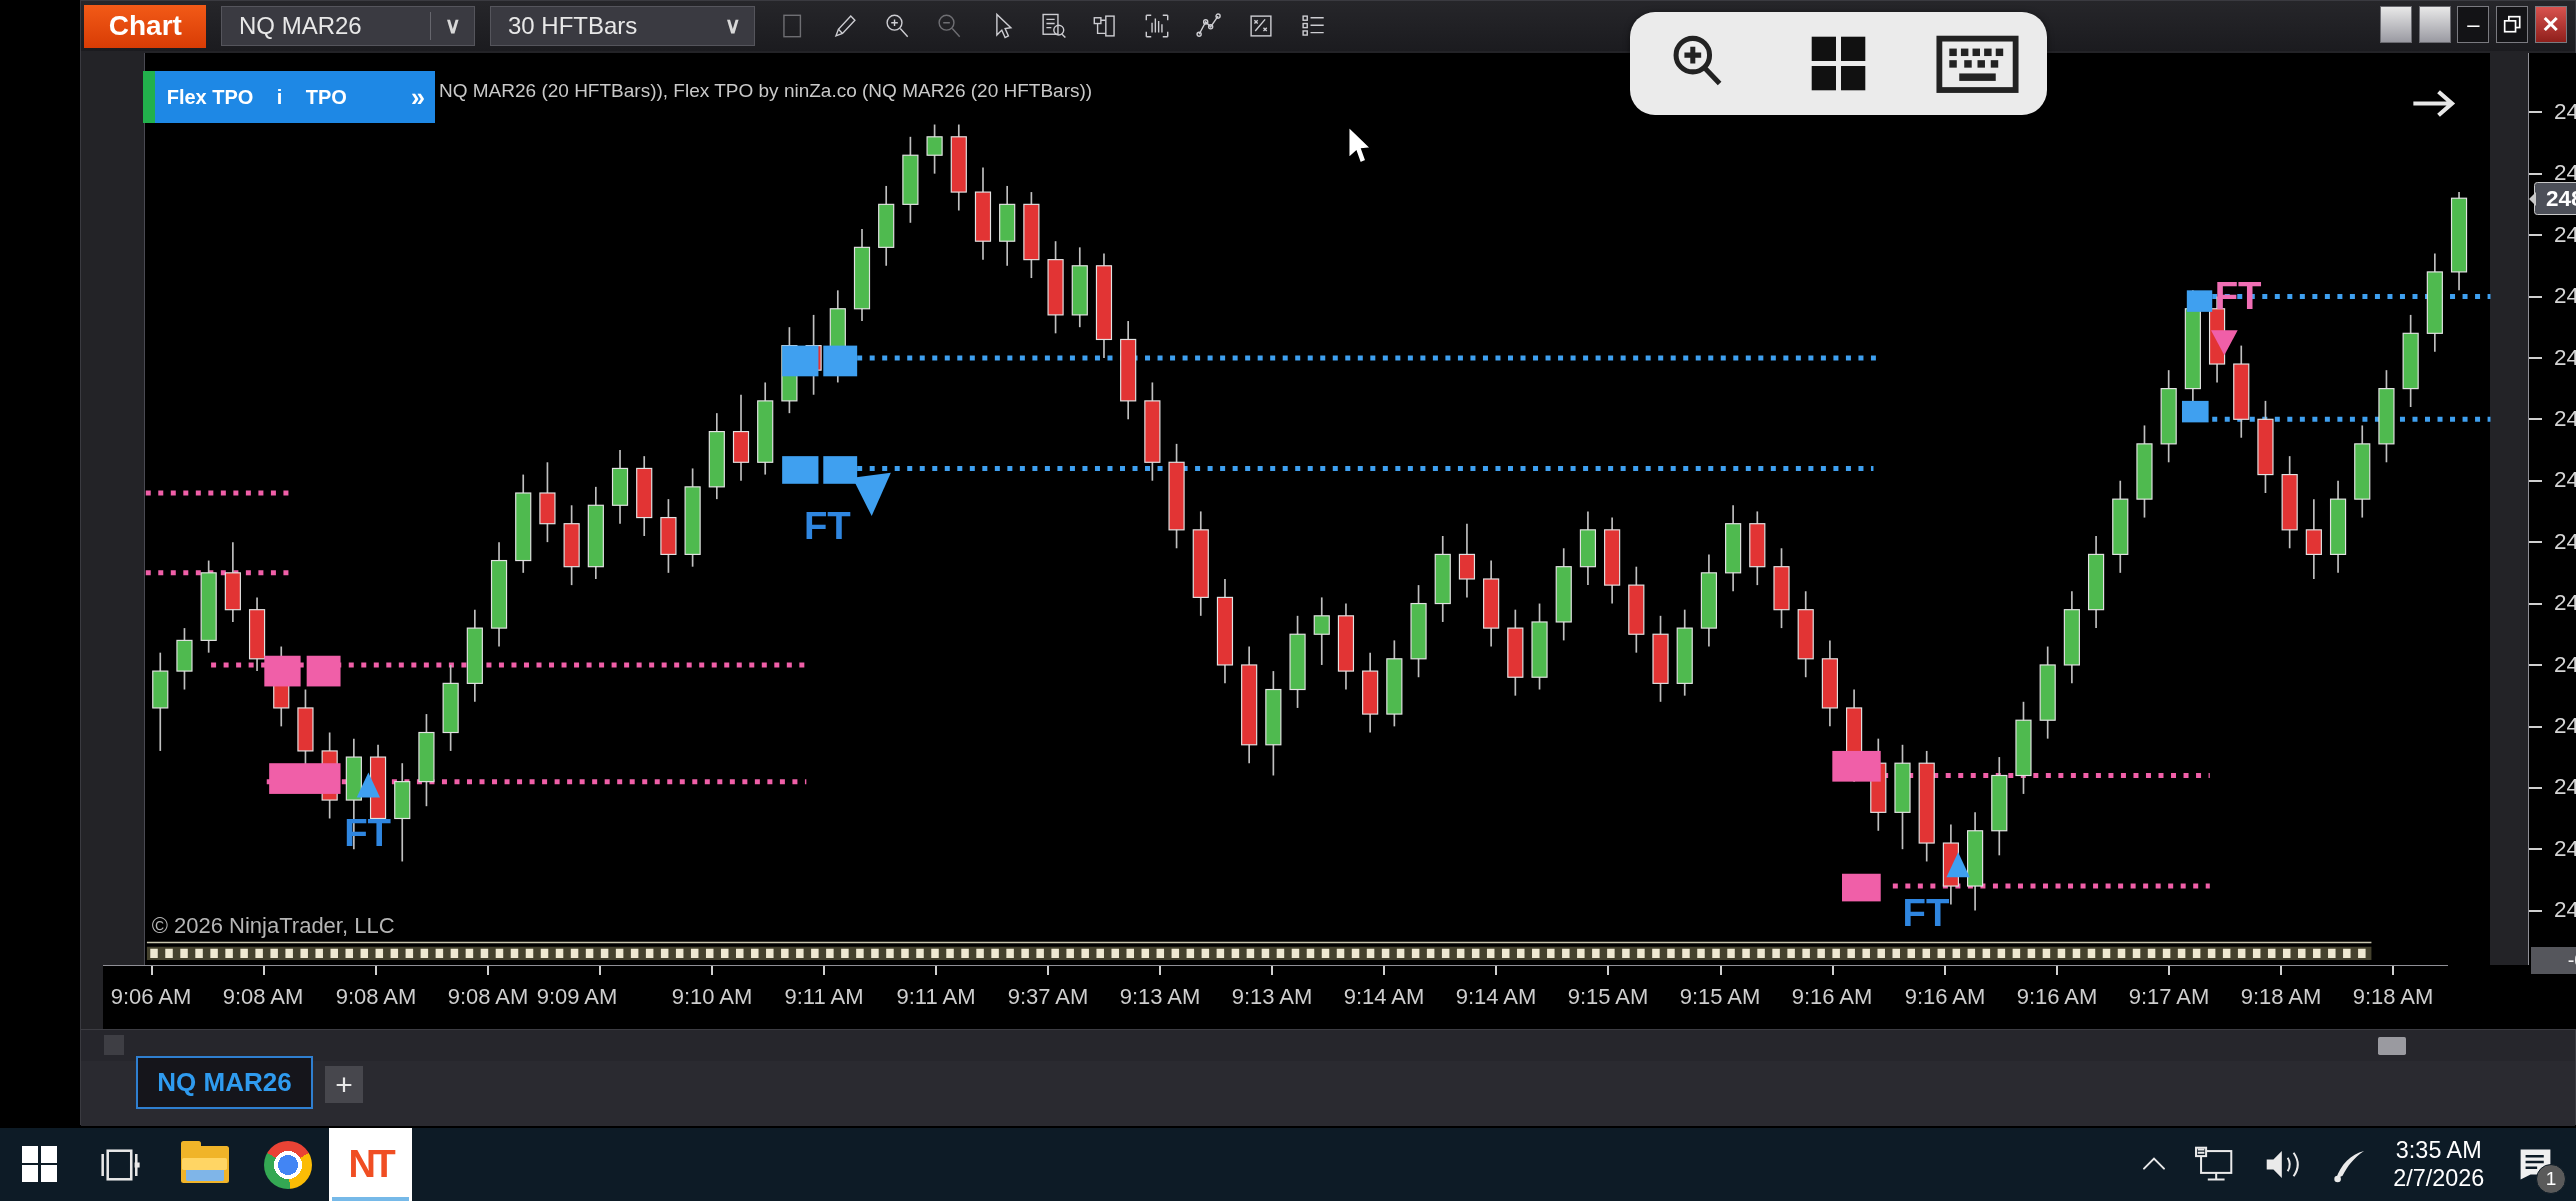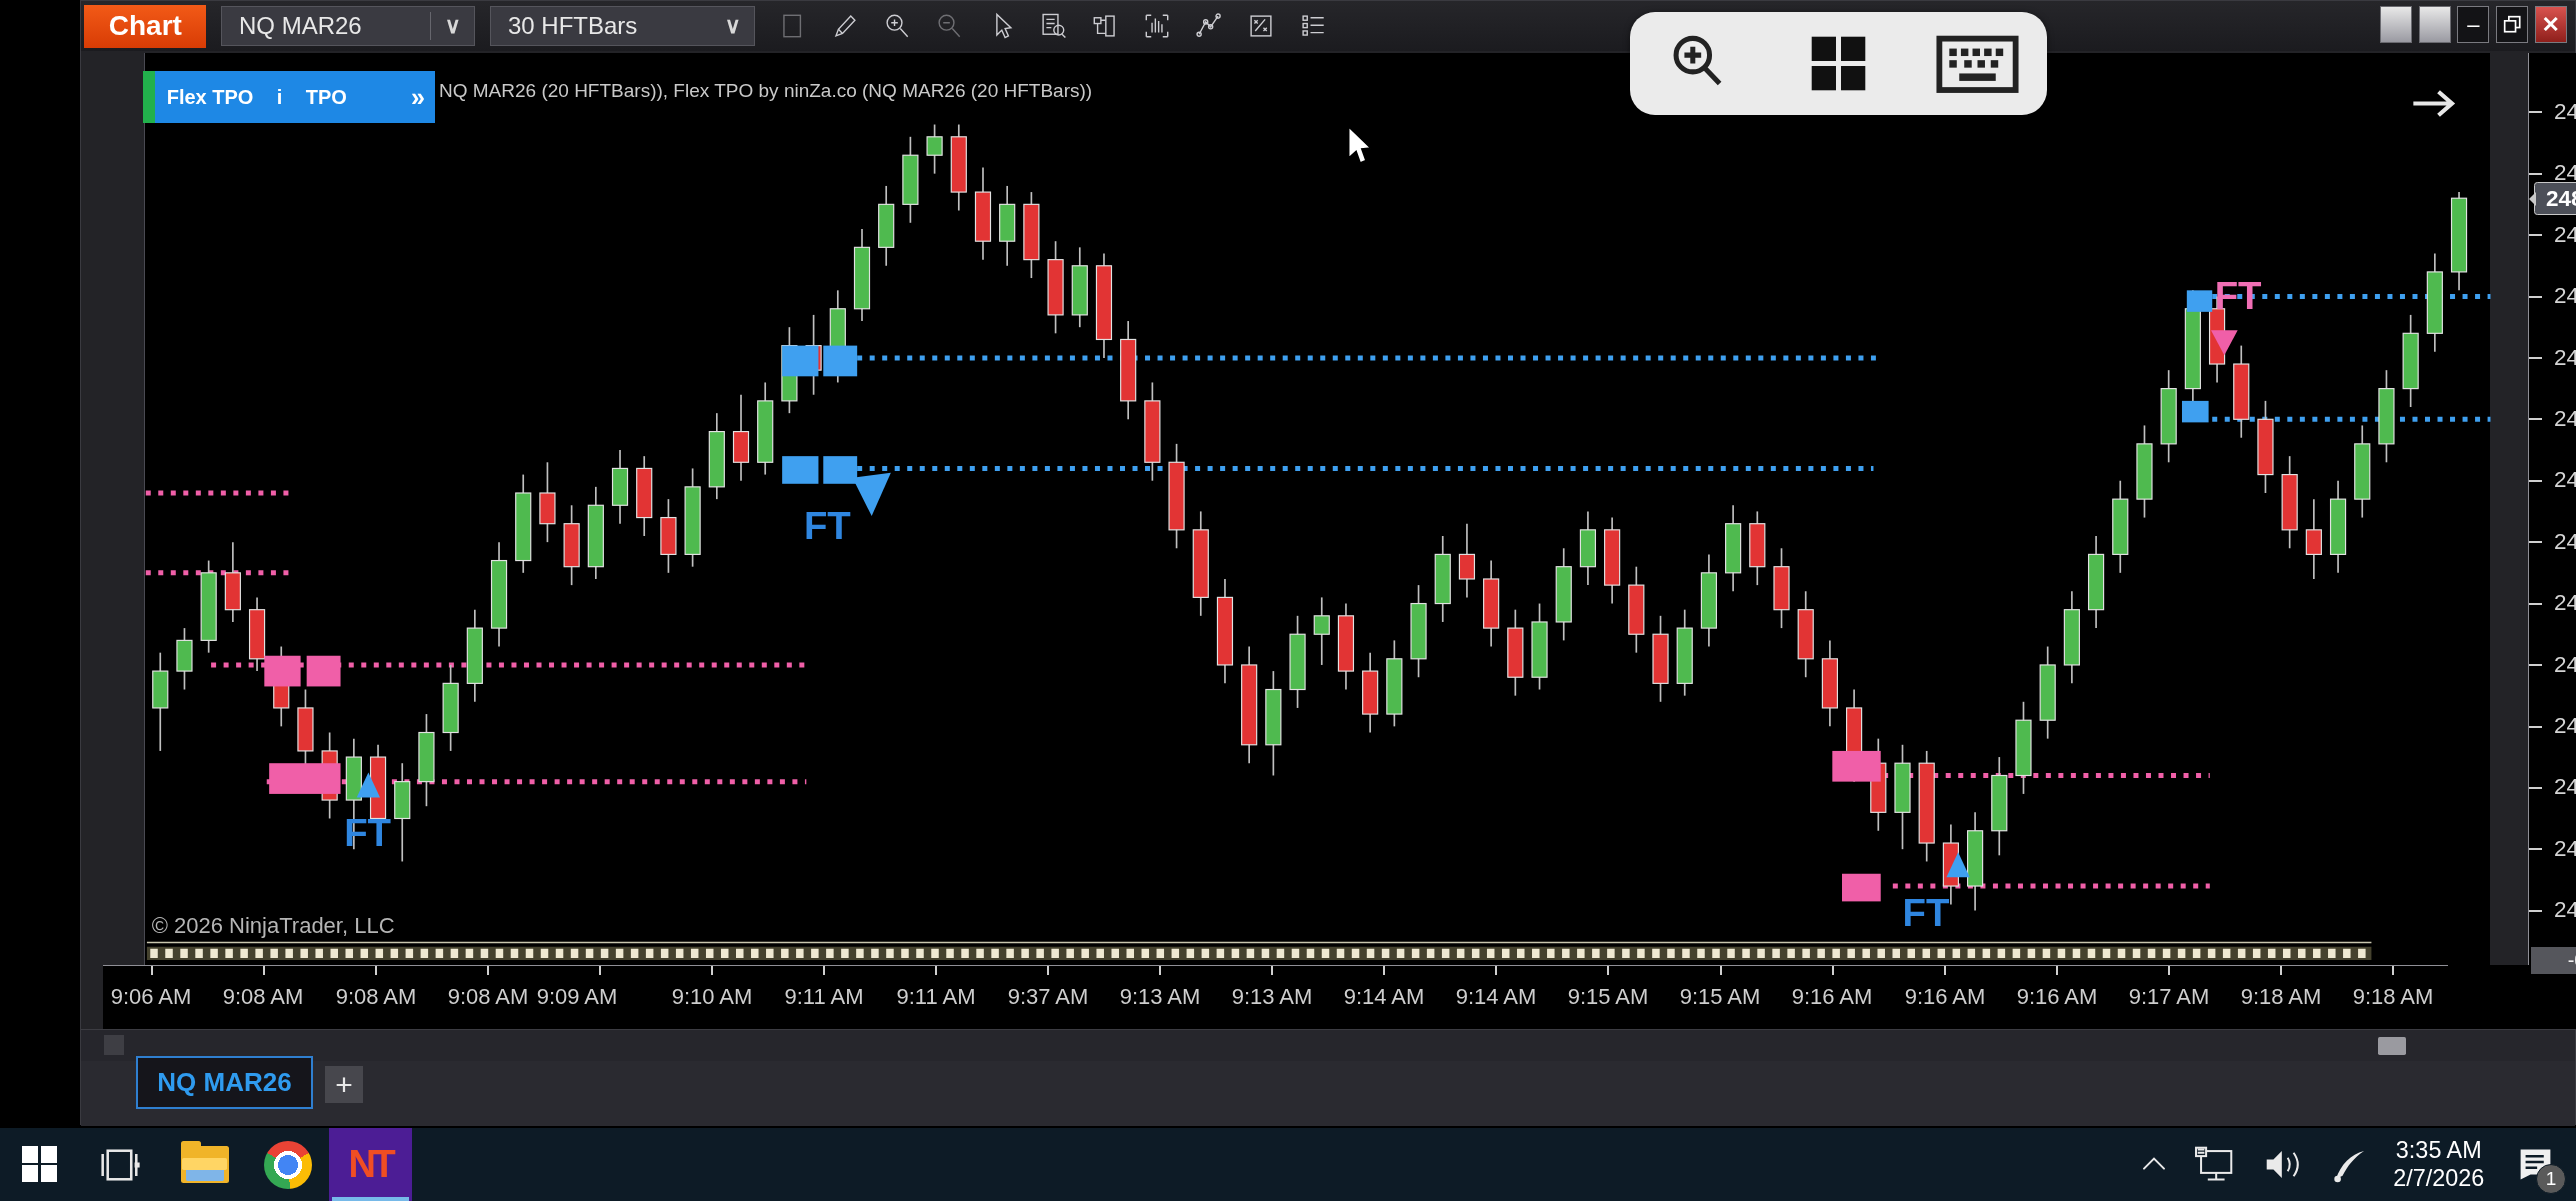--- a/index.html
+++ b/index.html
@@ -67,21 +67,21 @@
   .cursor { position:absolute; left:1347px; top:125px; z-index:60; }
 
   
   .taskbar { position:absolute; left:0; top:1128px; width:2576px; height:73px; background:#0d1b26; display:flex; align-items:center; z-index:50; }
   .tk-start { width:80px; height:73px; display:flex; align-items:center; justify-content:center; }
   .win-logo { width:37px; height:37px; display:grid; grid-template-columns:16.7px 16.7px; grid-template-rows:16.7px 16.7px; gap:2.5px; }
   .win-logo div { background:#fff; }
   .tk-search { width:689px; height:73px; background:#f3f3f3; display:flex; align-items:center; color:#3f3f3f; font-size:25px; }
   .tk-search svg { margin:0 15px 0 22px; }
   .tk-icon { width:83px; height:73px; display:flex; align-items:center; justify-content:center; position:relative; }
-  .tk-icon.active { background:#4c1d95; }
+  .tk-icon.active { background:#ffffff; }
   .tk-icon.active::after { content:""; position:absolute; left:3.3px; right:3.3px; bottom:0; height:4.2px; background:#76b9e8; }
   .folder { position:relative; width:48px; height:37px; }
   .folder .back { position:absolute; inset:0; background:#f0b429; border-radius:2.5px; }
   .folder .tabp { position:absolute; left:0; top:-5px; width:20px; height:8.3px; background:#f0b429; border-radius:2.5px 2.5px 0 0; }
   .folder .front { position:absolute; left:5px; bottom:1.7px; width:38px; height:20px; background:#7fb5e8; border-radius:1.7px; }
   .folder .lip { position:absolute; left:1.7px; bottom:13.4px; width:45px; height:11.7px; background:#ffd564; border-radius:1.7px; }
   .chrome { width:48px; height:48px; border-radius:50%;
     background: radial-gradient(circle at 50% 50%, #4285f4 0 10px, #fff 10px 14px, rgba(0,0,0,0) 14px),
                 conic-gradient(from -60deg, #ea4335 0 120deg, #fbbc05 120deg 235deg, #34a853 235deg 360deg); }
   .nt-logo { color:#f04e23; font-size:38px; font-weight:900; letter-spacing:-3.3px; }

